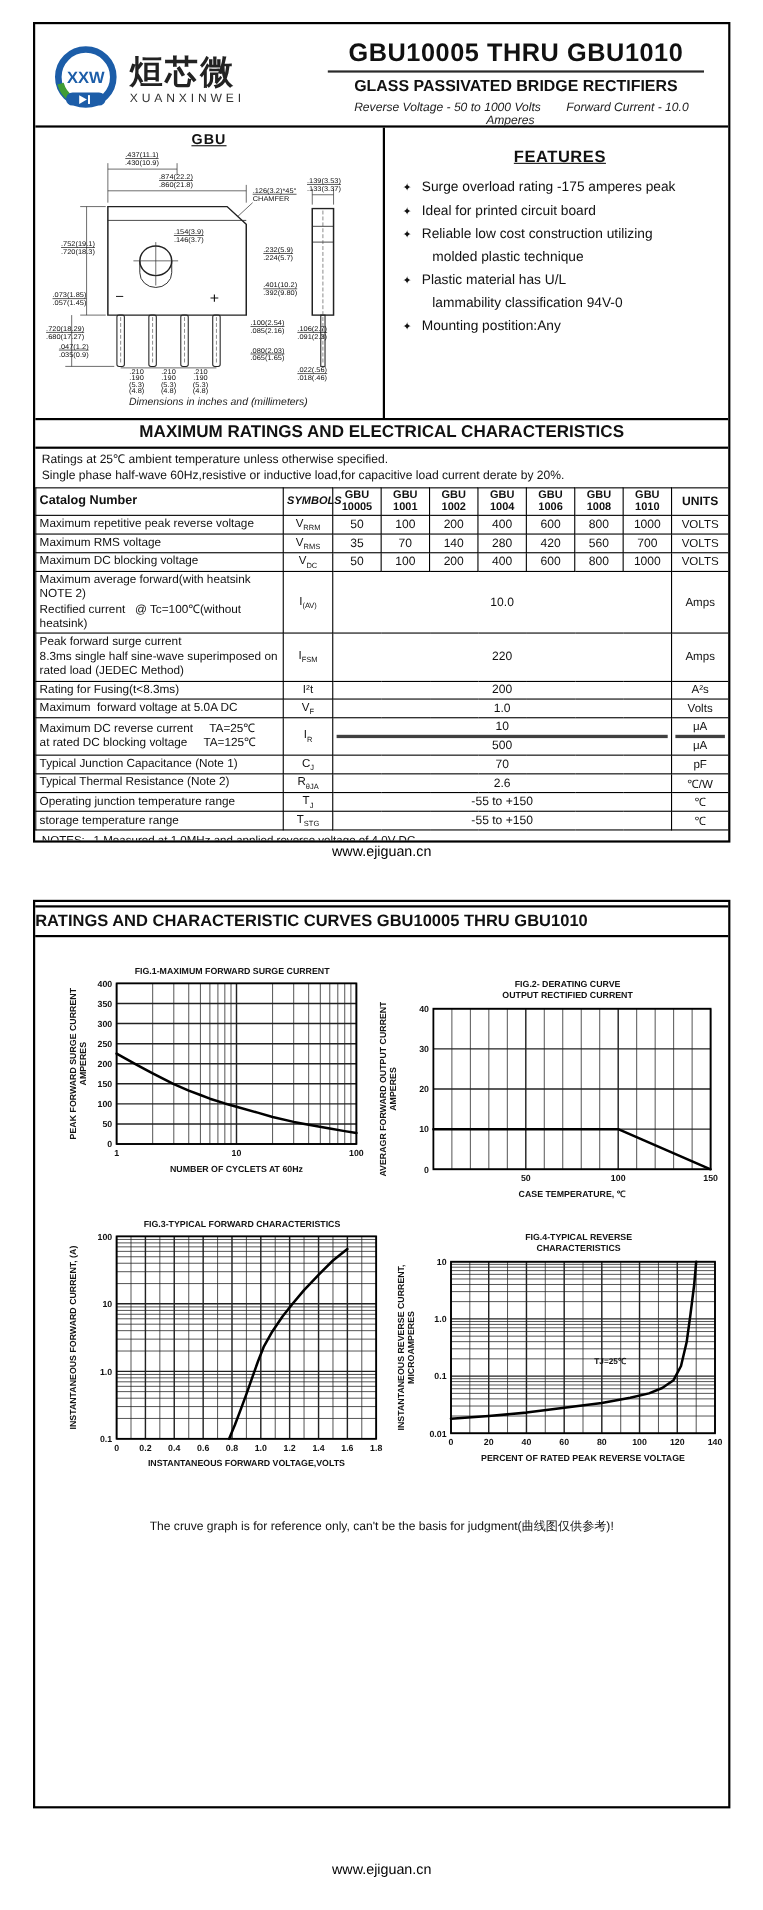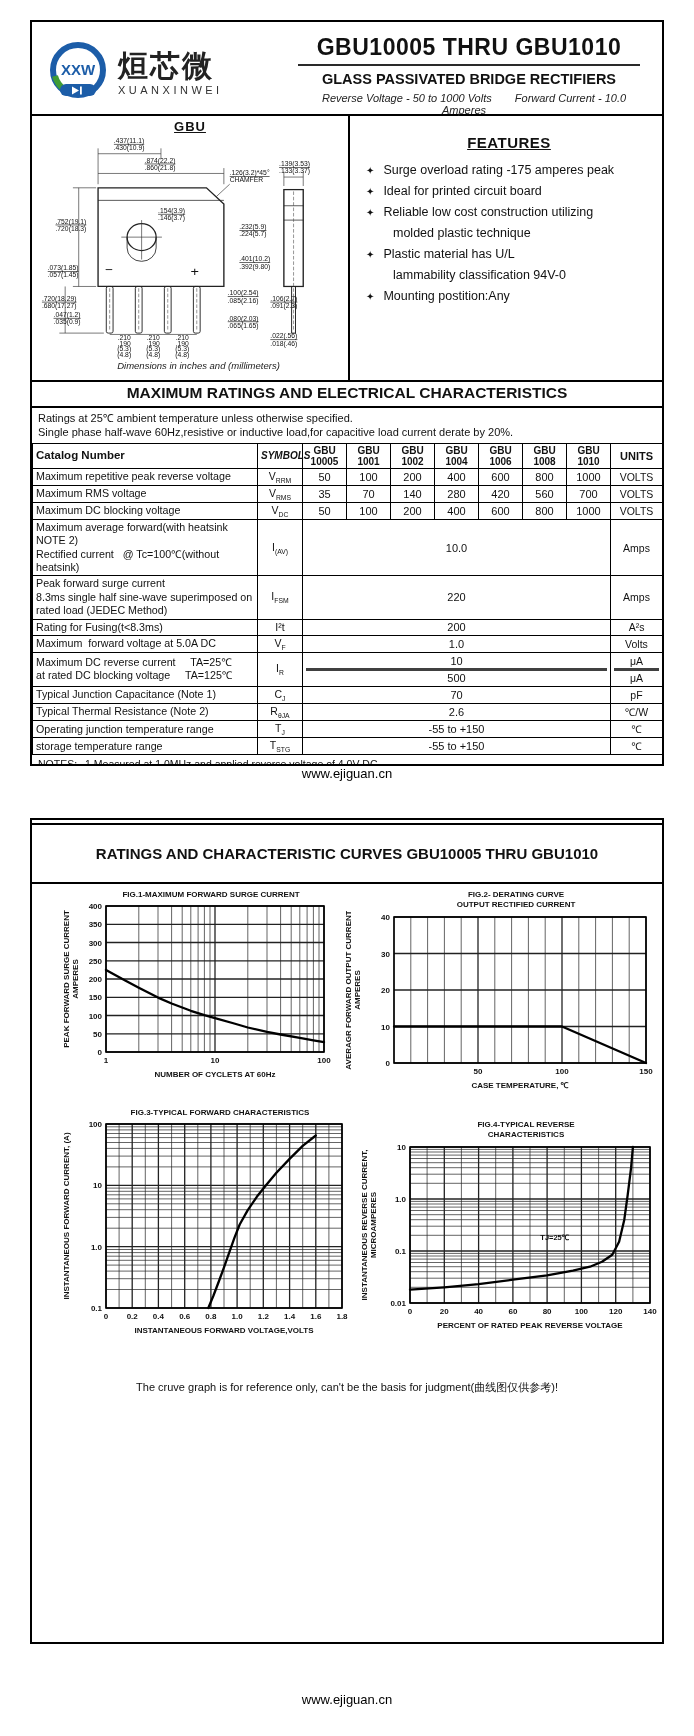--- a/index.html
+++ b/index.html
@@ -60,21 +60,21 @@
   .notes .nlabel{margin-right:8px;}
   .notes .nitems div{margin-bottom:5px;line-height:1.25;}
 
   
   .site{position:absolute;left:0;width:100%;text-align:center;font-size:13px;color:#000;text-decoration:none;display:block;}
   .url1{top:766px;}
   .url2{top:1692px;}
 
   
   .band2{border-top:2px solid #000;border-bottom:2px solid #000;margin-top:3px;
-         text-align:center;font-size:15px;font-weight:700;padding:20px 0;}
+         font-size:15px;font-weight:700;padding:4px 0;}
   .chart{position:absolute;}
   .chart .chart-title{font-size:8px;font-weight:700;text-align:center;line-height:1.3;}
   .curve-note{position:absolute;top:560px;left:0;width:100%;text-align:center;font-size:11px;}
 
   .dim{font-size:7px;fill:#111;}
   .dimu{text-decoration:underline;}
 </style>
 </head>
 <body>
 
@@ -423,21 +423,21 @@
       <div class="nitems" id="notes-list">
           <div>1.Measured at 1.0MHz and applied reverse voltage of 4.0V DC.</div>
         </div>
     </div>
   </section>
 
   <a class="site url1" href="#">www.ejiguan.cn</a>
 
   <section class="page page2">
     <div class="band2">RATINGS AND CHARACTERISTIC CURVES GBU10005 THRU GBU1010</div>
-    <div class="chart" id="fig1" style="left:28px;top:70px;width:272px;"><div class="chart-title" style="padding-left: 30px;">FIG.1-MAXIMUM FORWARD SURGE CURRENT</div><svg width="272" height="180">
+    <div class="chart" id="fig1" style="left:28px;top:58px;width:272px;"><div class="chart-title" style="padding-left: 30px;">FIG.1-MAXIMUM FORWARD SURGE CURRENT</div><svg width="272" height="180">
           <g>
             <line x1="46.0" y1="6" x2="46.0" y2="152" stroke="#222" stroke-width="1.3"></line>
             <line x1="78.8" y1="6" x2="78.8" y2="152" stroke="#222" stroke-width="0.7"></line>
             <line x1="98.0" y1="6" x2="98.0" y2="152" stroke="#222" stroke-width="0.7"></line>
             <line x1="111.6" y1="6" x2="111.6" y2="152" stroke="#222" stroke-width="0.7"></line>
             <line x1="122.2" y1="6" x2="122.2" y2="152" stroke="#222" stroke-width="0.7"></line>
             <line x1="130.8" y1="6" x2="130.8" y2="152" stroke="#222" stroke-width="0.7"></line>
             <line x1="138.1" y1="6" x2="138.1" y2="152" stroke="#222" stroke-width="0.7"></line>
             <line x1="144.4" y1="6" x2="144.4" y2="152" stroke="#222" stroke-width="0.7"></line>
             <line x1="150.0" y1="6" x2="150.0" y2="152" stroke="#222" stroke-width="0.7"></line>

